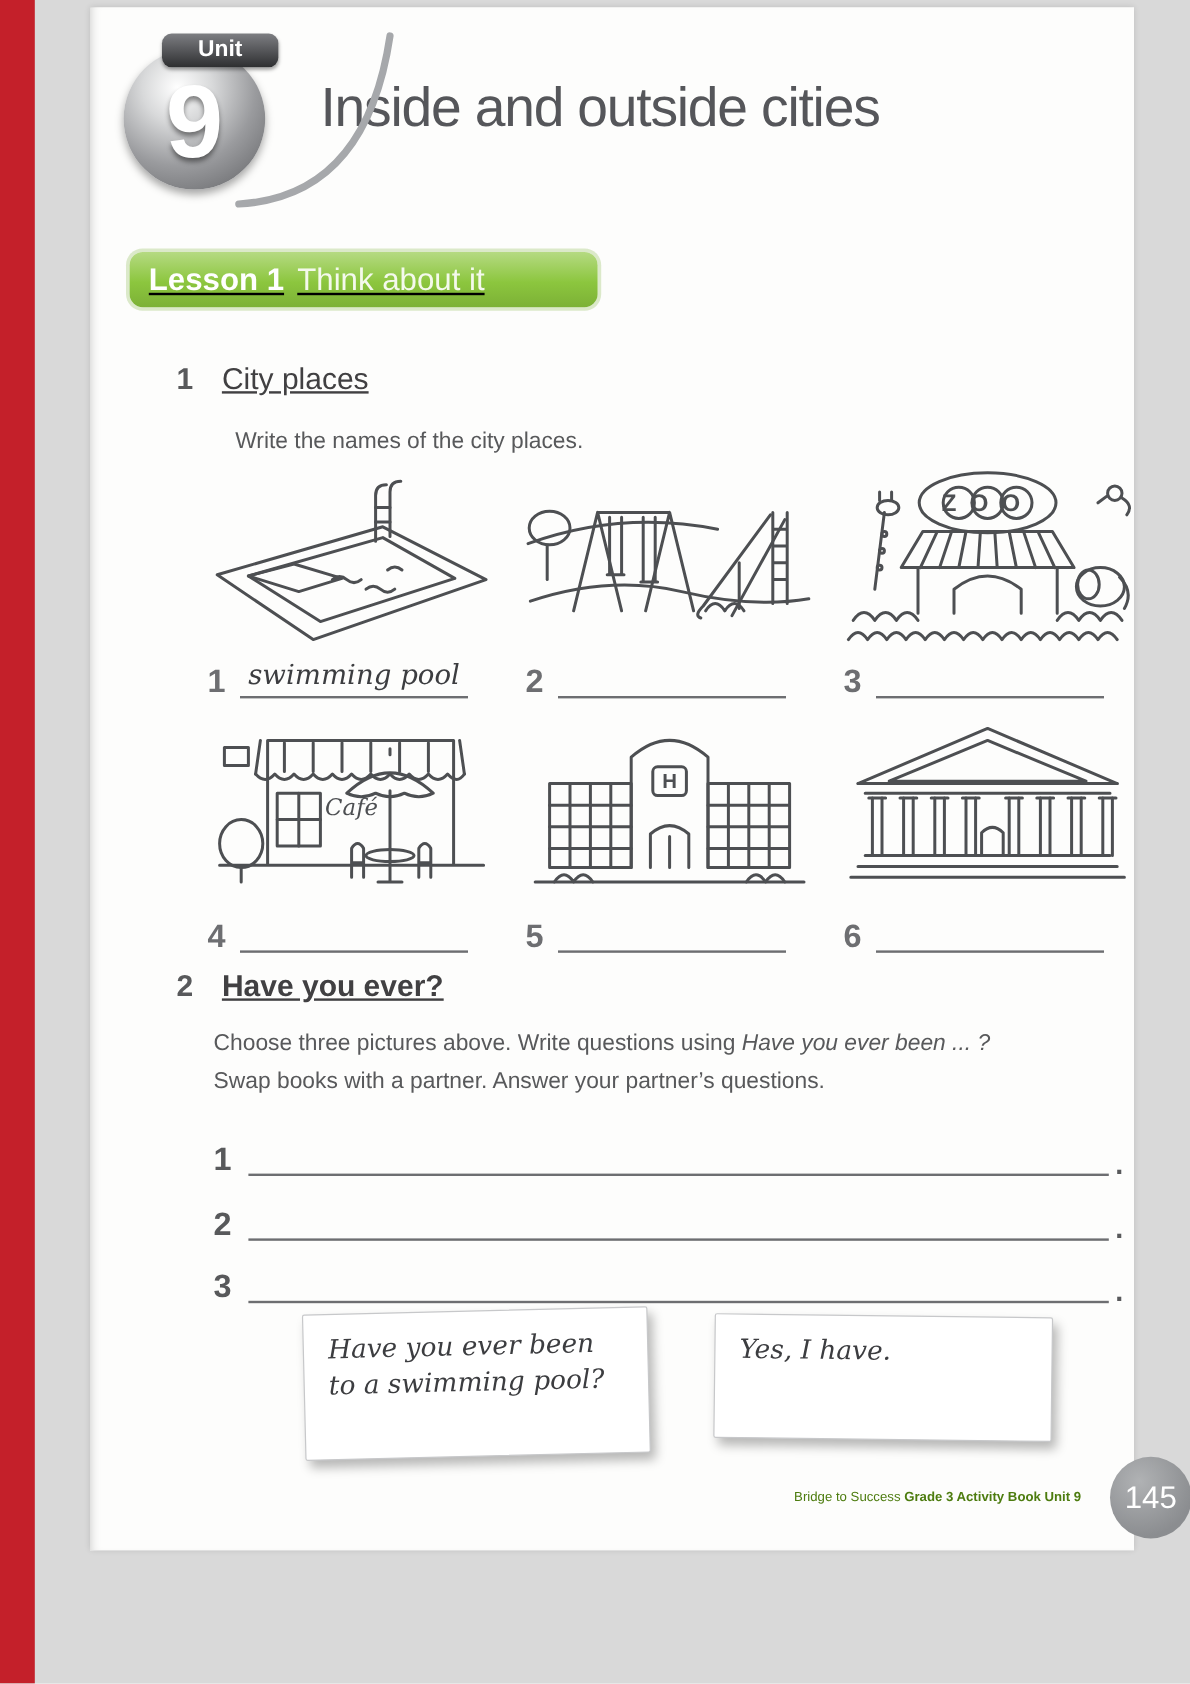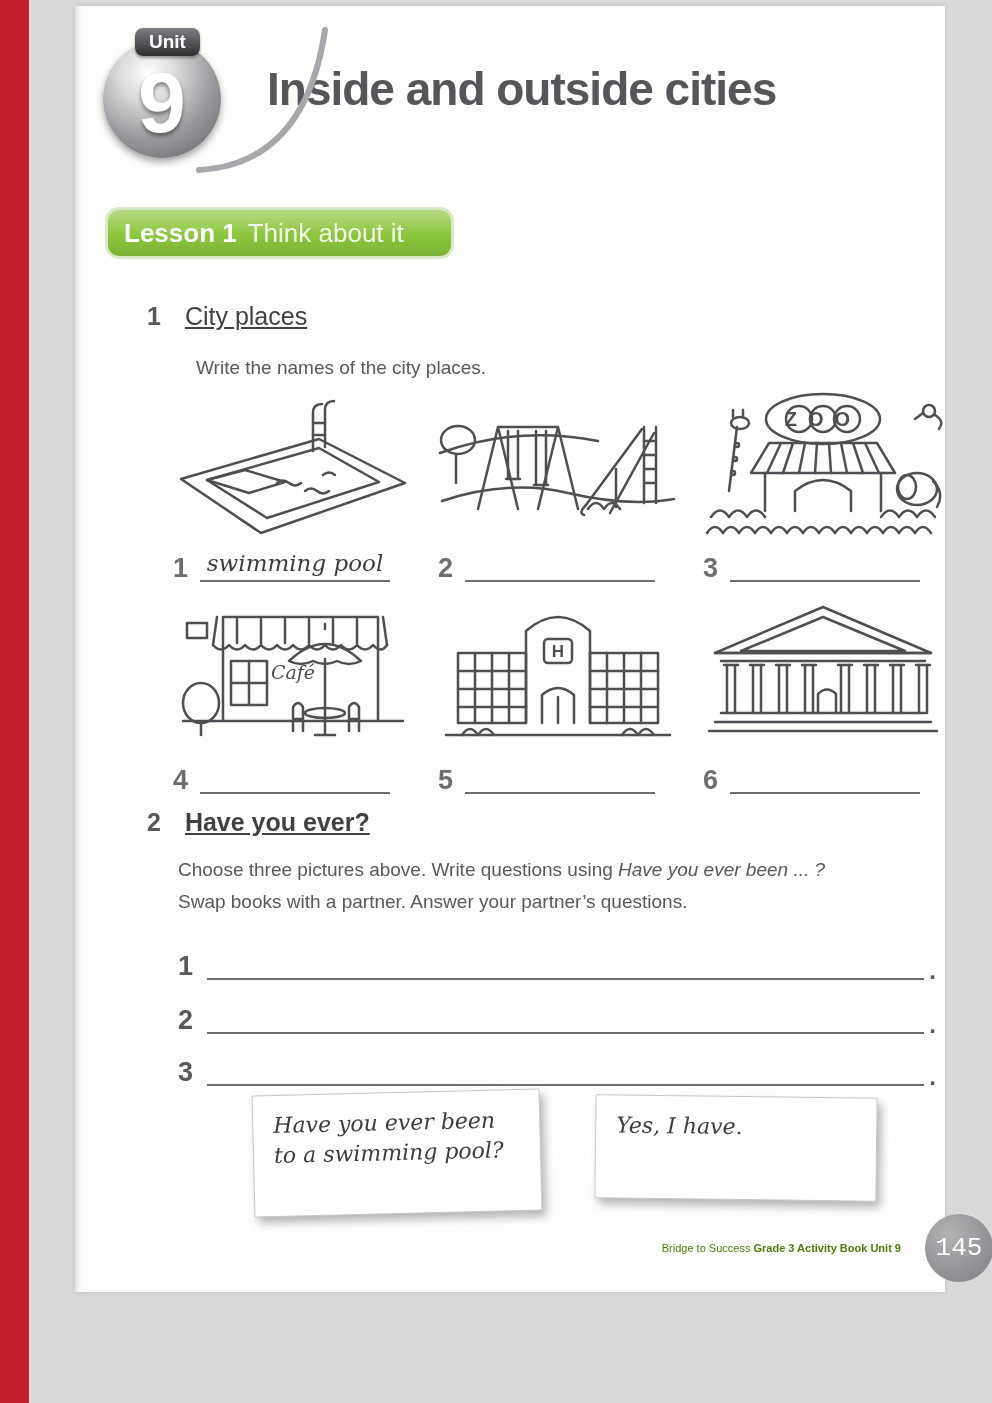--- a/index.html
+++ b/index.html
@@ -33,36 +33,36 @@
   }
   .unit-number {
     color:#fff; font-size:86px; font-weight:bold; line-height:1;
     text-shadow: 0 3px 4px rgba(0,0,0,0.45);
     margin-top:6px;
   }
   .unit-pill {
     position:absolute; left:60px; top:22px; z-index:3;
     background: linear-gradient(#7d7e82, #2e2f31);
     color:#fff; font-weight:bold; font-size:19px;
-    padding:3px 14px; border-radius:8px;
+    padding:3px 30px; border-radius:8px;
     box-shadow: 0 2px 3px rgba(0,0,0,0.35);
   }
   .swoosh { position:absolute; left:118px; top:16px; z-index:2; }
 
   .page-title {
     position:absolute; left:192px; top:56px; margin:0; width:690px;
-    font-size:46px; font-weight:bold; color:#55565a; letter-spacing:-1px;
+    font-size:46px; font-weight:normal; color:#55565a; letter-spacing:-1px;
   }
 
   .lesson-banner {
-    position:absolute; left:33px; top:204px; width:343px; height:46px;
+    position:absolute; left:33px; top:204px; width:390px; height:46px;
     border-radius:11px;
     background: linear-gradient(180deg, #b5da82 0%, #8cc63e 55%, #7cb136 100%);
     box-shadow: 0 0 0 3px rgba(178,208,140,0.45);
-    display:flex; align-items:center; padding:0 16px; gap:11px;
+    display:flex; align-items:center; padding:0 16px; gap:11px;text-decoration:underline;
   }
   .lesson-num { color:#fff; font-size:26px; font-weight:bold; }
   .lesson-title { color:#f4f9ec; font-size:26px;text-align:center; }
 
   .act-header { position:absolute; display:flex; align-items:baseline; gap:24px; }
   .act1-header { left:72px; top:296px; }
   .act2-header { left:72px; top:802px; }
   .act-num { font-size:25px; font-weight:bold; color:#58595b; }
   .act-title { font-size:25px; color:#414042;text-decoration:underline; }
   .act2-header .act-title { font-weight:bold;text-align:right; }
@@ -125,21 +125,21 @@
     position:absolute; right:44px; top:1236px;
     font-size:11px; color:#4d7c0f;
   }
   .footer-line .bold { font-weight:bold; }
 
   .page-circle {
     position:absolute; left:925px; top:1214px; width:68px; height:68px;
     border-radius:50%;
     background: radial-gradient(circle at 36% 30%, #b0b2b4, #8b8d90 72%);
     display:flex; align-items:center; justify-content:center;
-    color:#fff; font-size:26px;font-family:Liberation Mono, monospace;
+    color:#fff; font-size:26px;
   }
 </style>
 </head>
 <body>
 
 <div class="canvas">
   <div class="red-strip"></div>
 
   <div class="sheet">
 

